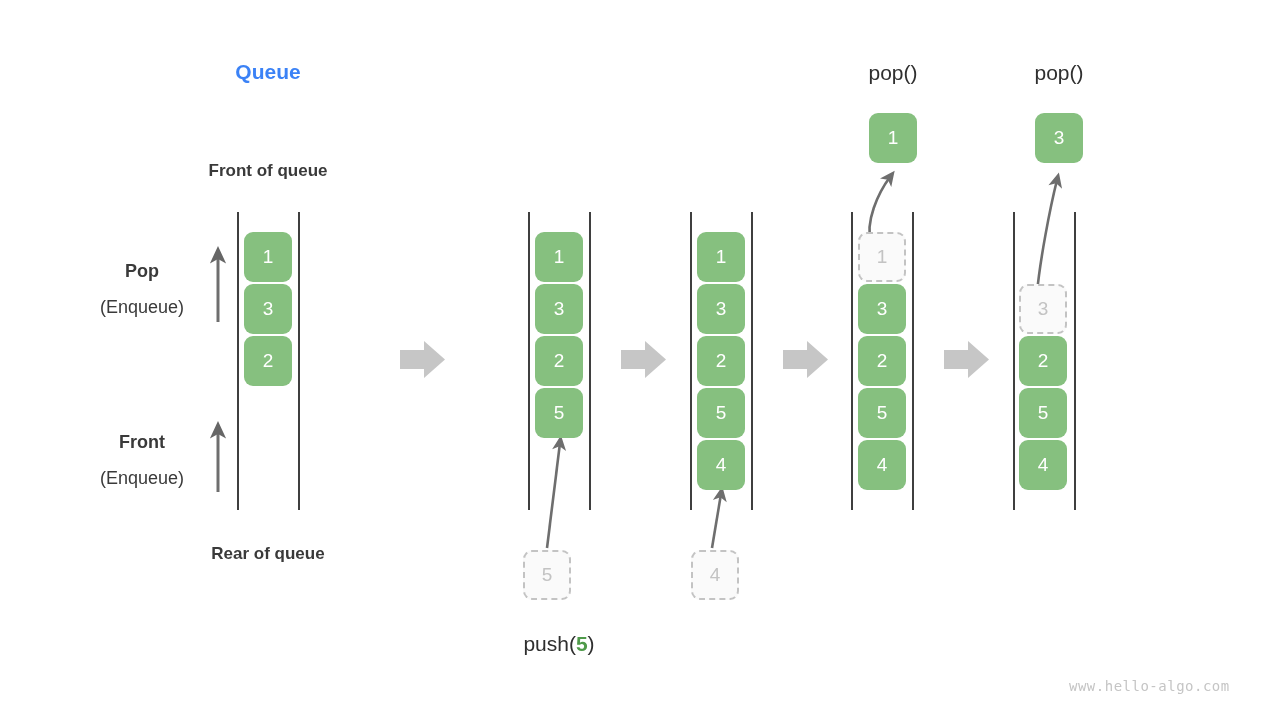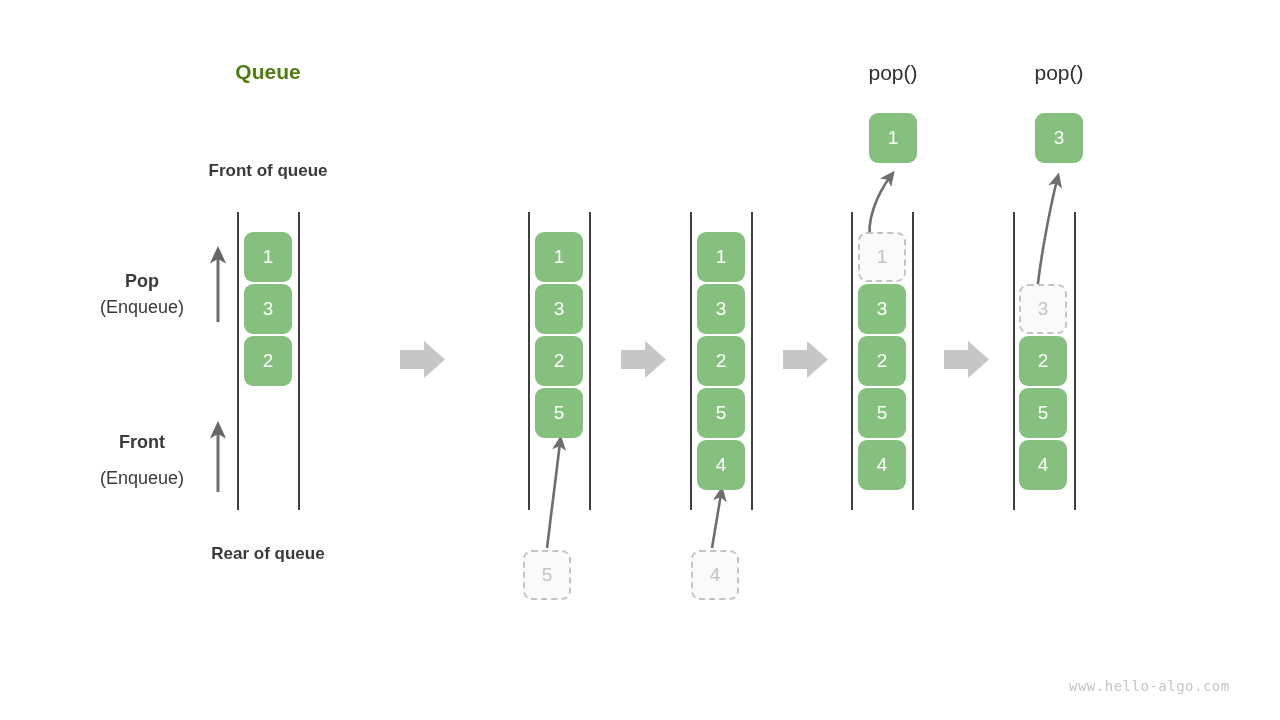--- a/index.html
+++ b/index.html
@@ -14,21 +14,21 @@
     background: #ffffff;
     overflow: hidden;
     font-family: "Liberation Sans", sans-serif;
   }
 
   
   .title {
     position: absolute;
     font-weight: bold;
     font-size: 21px;
-    color: #4d7c0f;
+    color: #3b82f6;
     white-space: nowrap;
     text-align: center;
   }
   .hdr-label {
     position: absolute;
     font-weight: bold;
     font-size: 17px;
     color: #3a3a3a;
     white-space: nowrap;
     text-align: center;
@@ -158,39 +158,42 @@
     <g>
       <path d="M1037,293 C1040,260 1050,208 1057,180" fill="none" stroke="#6e6e6e" stroke-width="2.6" marker-end="url(#thinhead)"></path>
     </g>
   </svg>
 
   <div class="title" style="left:193px; top:60px; width:150px;">Queue</div>
 
   <div class="hdr-label" style="left:168px; top:544px; width:200px;">Rear of queue</div>
   <div class="hdr-label" style="left:168px; top:161px; width:200px;">Front of queue</div>
 
-  <div class="side-strong" style="left:62px; top:271px; width:160px;">Pop</div>
+  <div class="side-strong" style="left:62px; top:261px; width:160px;">Pop</div>
   <div class="side-sub" style="left:62px; top:297px; width:160px;">(Enqueue)</div>
 
   <div class="side-strong" style="left:62px; top:432px; width:160px;">Front</div>
   <div class="side-sub" style="left:62px; top:468px; width:160px;">(Enqueue)</div>
 
   <div class="rail" style="left:237px; top:212px; height:298px;"></div>
   <div class="rail" style="left:298px; top:212px; height:298px;"></div>
   <div class="cell" style="left:244px; top:232px;">1</div>
   <div class="cell" style="left:244px; top:284px;">3</div>
   <div class="cell" style="left:244px; top:336px;">2</div>
 
   <div class="rail" style="left:528px; top:212px; height:298px;"></div>
   <div class="rail" style="left:589px; top:212px; height:298px;"></div>
   <div class="cell" style="left:535px; top:232px;">1</div>
   <div class="cell" style="left:535px; top:284px;">3</div>
   <div class="cell" style="left:535px; top:336px;">2</div>
   <div class="cell" style="left:535px; top:388px;">5</div>
   <div class="cell ghost" style="left:523px; top:550px;">5</div>
+  <div class="op-label" style="left:479px; top:632px; width:160px;">
+    <span>push(</span><span class="arg">5</span><span>)</span>
+  </div>
 
   <div class="rail" style="left:690px; top:212px; height:298px;"></div>
   <div class="rail" style="left:751px; top:212px; height:298px;"></div>
   <div class="cell" style="left:697px; top:232px;">1</div>
   <div class="cell" style="left:697px; top:284px;">3</div>
   <div class="cell" style="left:697px; top:336px;">2</div>
   <div class="cell" style="left:697px; top:388px;">5</div>
   <div class="cell" style="left:697px; top:440px;">4</div>
   <div class="cell ghost" style="left:691px; top:550px;">4</div>
 

